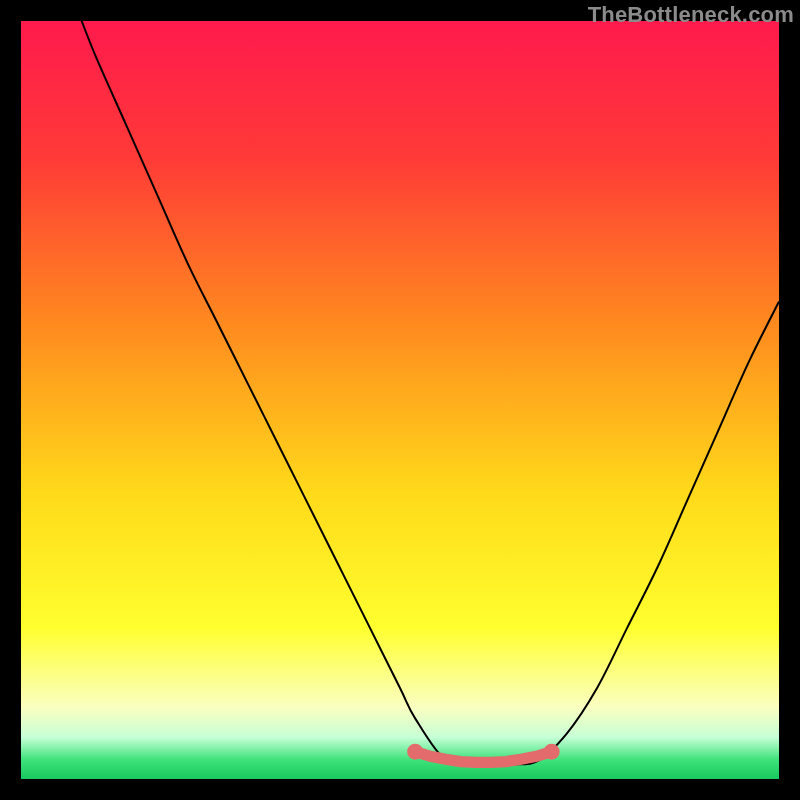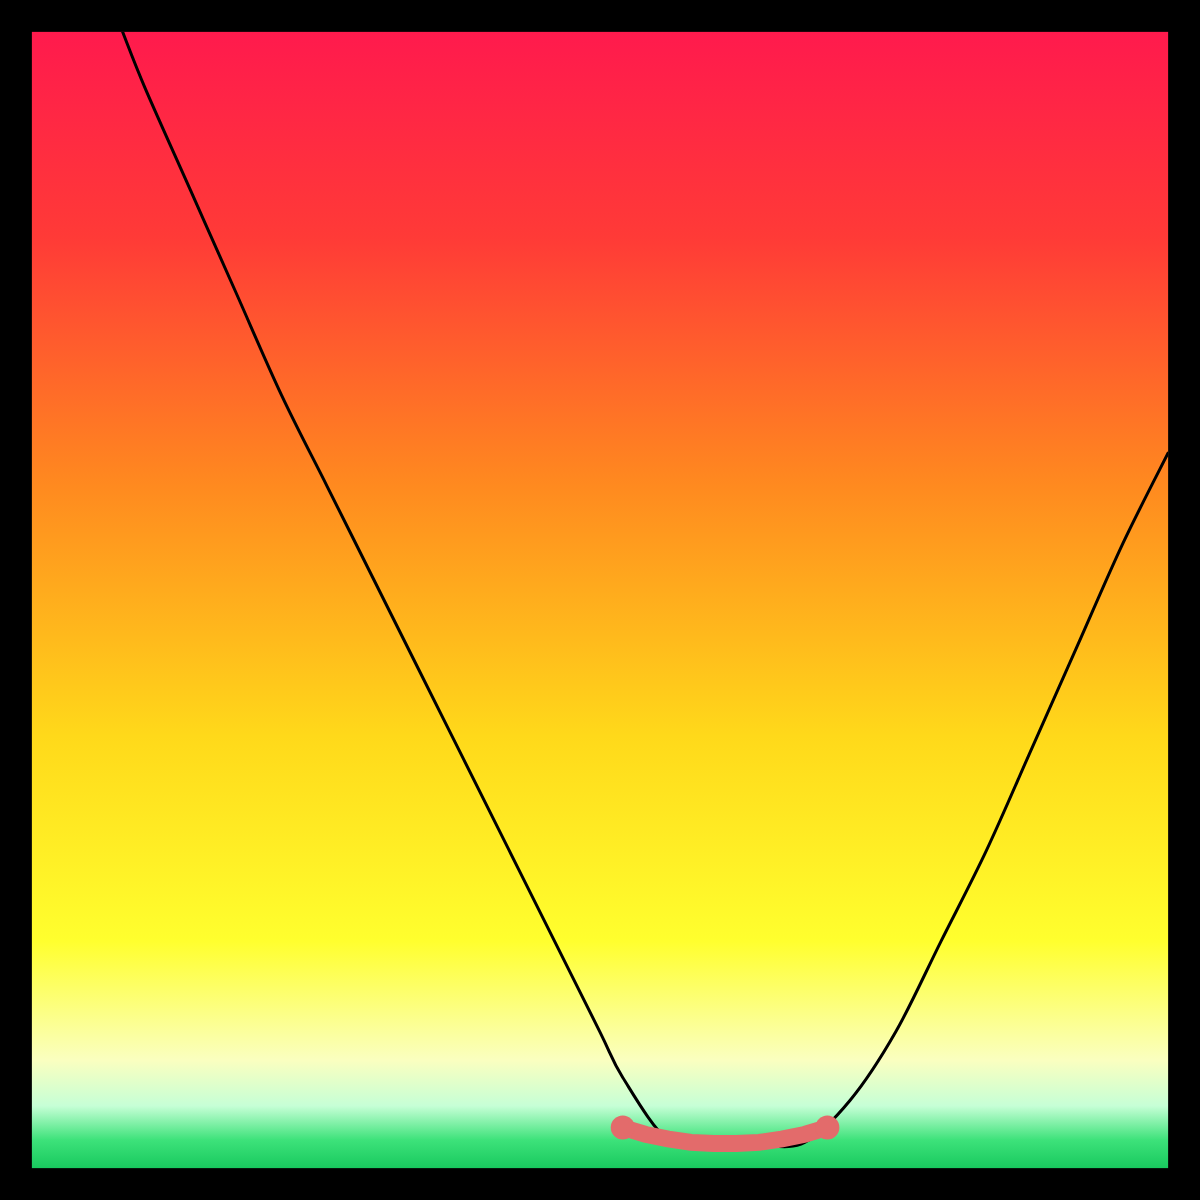--- a/index.html
+++ b/index.html
@@ -71,13 +71,14 @@
 
     <svg id="curve-layer" width="758" height="758" viewBox="0 0 758 758" preserveAspectRatio="none" style="position:absolute;left:0;top:0;">
       <path id="curve-path" fill="none" stroke-width="2" d="M 60.64 0 C 63.166666666666664 6.316666666666663 68.22 20.21333333333331 75.8 37.89999999999998 C 83.38 55.586666666666645 96.01333333333334 83.38 106.12 106.12 C 116.22666666666667 128.86 126.33333333333333 151.60000000000005 136.44 174.34000000000003 C 146.54666666666665 197.08 156.6533333333333 221.0833333333333 166.76 242.55999999999995 C 176.86666666666667 264.03666666666663 186.97333333333336 282.9866666666667 197.08 303.2 C 207.18666666666667 323.4133333333333 217.29333333333335 343.62666666666667 227.4 363.84 C 237.50666666666666 384.0533333333333 247.61333333333334 404.26666666666665 257.72 424.48 C 267.8266666666667 444.6933333333334 277.93333333333334 464.9066666666667 288.04 485.12 C 298.1466666666667 505.3333333333333 308.25333333333333 525.5466666666666 318.36 545.76 C 328.4666666666667 565.9733333333334 338.5733333333333 586.1866666666666 348.68 606.4 C 358.7866666666667 626.6133333333333 371.42 651.88 379 667.04 C 386.58 682.1999999999999 386.58000000000004 685.3583333333333 394.16 697.36 C 401.74 709.3616666666667 414.37333333333333 731.4699999999999 424.48 739.05 C 434.5866666666667 746.63 444.6933333333333 742.2083333333334 454.8 742.84 C 464.9066666666667 743.4716666666667 475.0133333333333 743.219 485.12 742.84 C 495.2266666666667 742.461 505.33333333333337 745.6193333333333 515.44 740.566 C 525.5466666666667 735.5126666666667 535.6533333333333 724.7743333333333 545.76 712.52 C 555.8666666666667 700.2656666666667 565.9733333333334 684.7266666666667 576.08 667.04 C 586.1866666666667 649.3533333333332 596.2933333333333 626.6133333333333 606.4 606.4 C 616.5066666666667 586.1866666666666 626.6133333333333 567.2366666666667 636.72 545.76 C 646.8266666666667 524.2833333333333 656.9333333333333 500.28000000000003 667.04 477.54 C 677.1466666666666 454.8 687.2533333333333 432.06 697.36 409.32 C 707.4666666666667 386.58 717.5733333333333 362.57666666666665 727.68 341.09999999999997 C 737.7866666666666 319.6233333333333 752.9466666666667 290.56666666666666 758 280.46" stroke="#000000"></path>
       <g id="marker-group">
           <path d="M 394.16 730.712 L 409.32000000000005 735.26 L 424.48 738.292 L 439.64 740.566 L 454.8 741.324 L 469.96 741.324 L 485.12 740.566 L 500.28000000000003 738.292 L 515.44 735.26 L 530.6 730.712" fill="none" stroke="#e36b6b" stroke-width="11.200000000000001" stroke-linecap="round"></path>
           <circle cx="394.16" cy="730.712" r="8" fill="#e36b6b"></circle>
           <circle cx="530.6" cy="730.712" r="8" fill="#e36b6b"></circle>
         </g>
     </svg>
   </div>
+  <div class="watermark">TheBottleneck.com</div>
 </div>
 
 </body></html>

